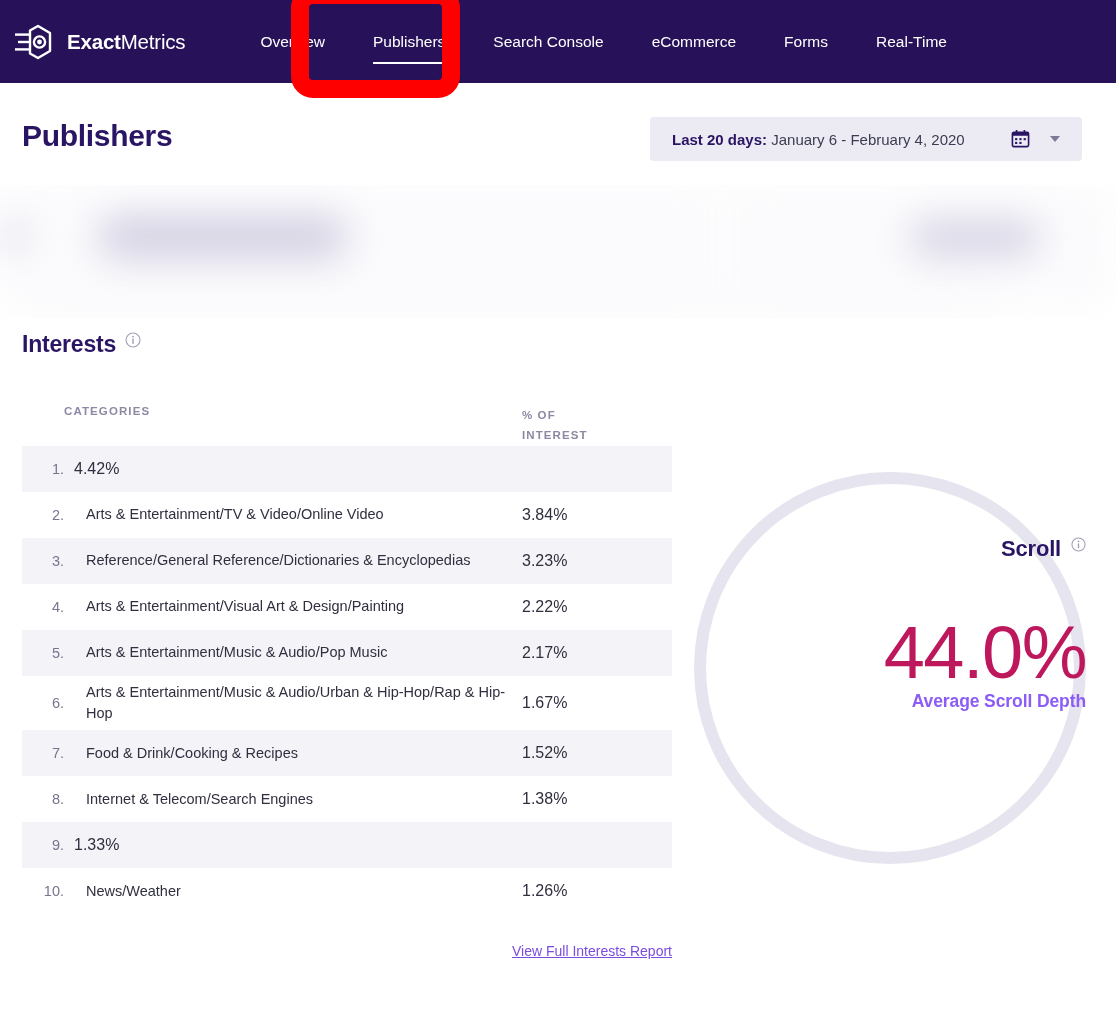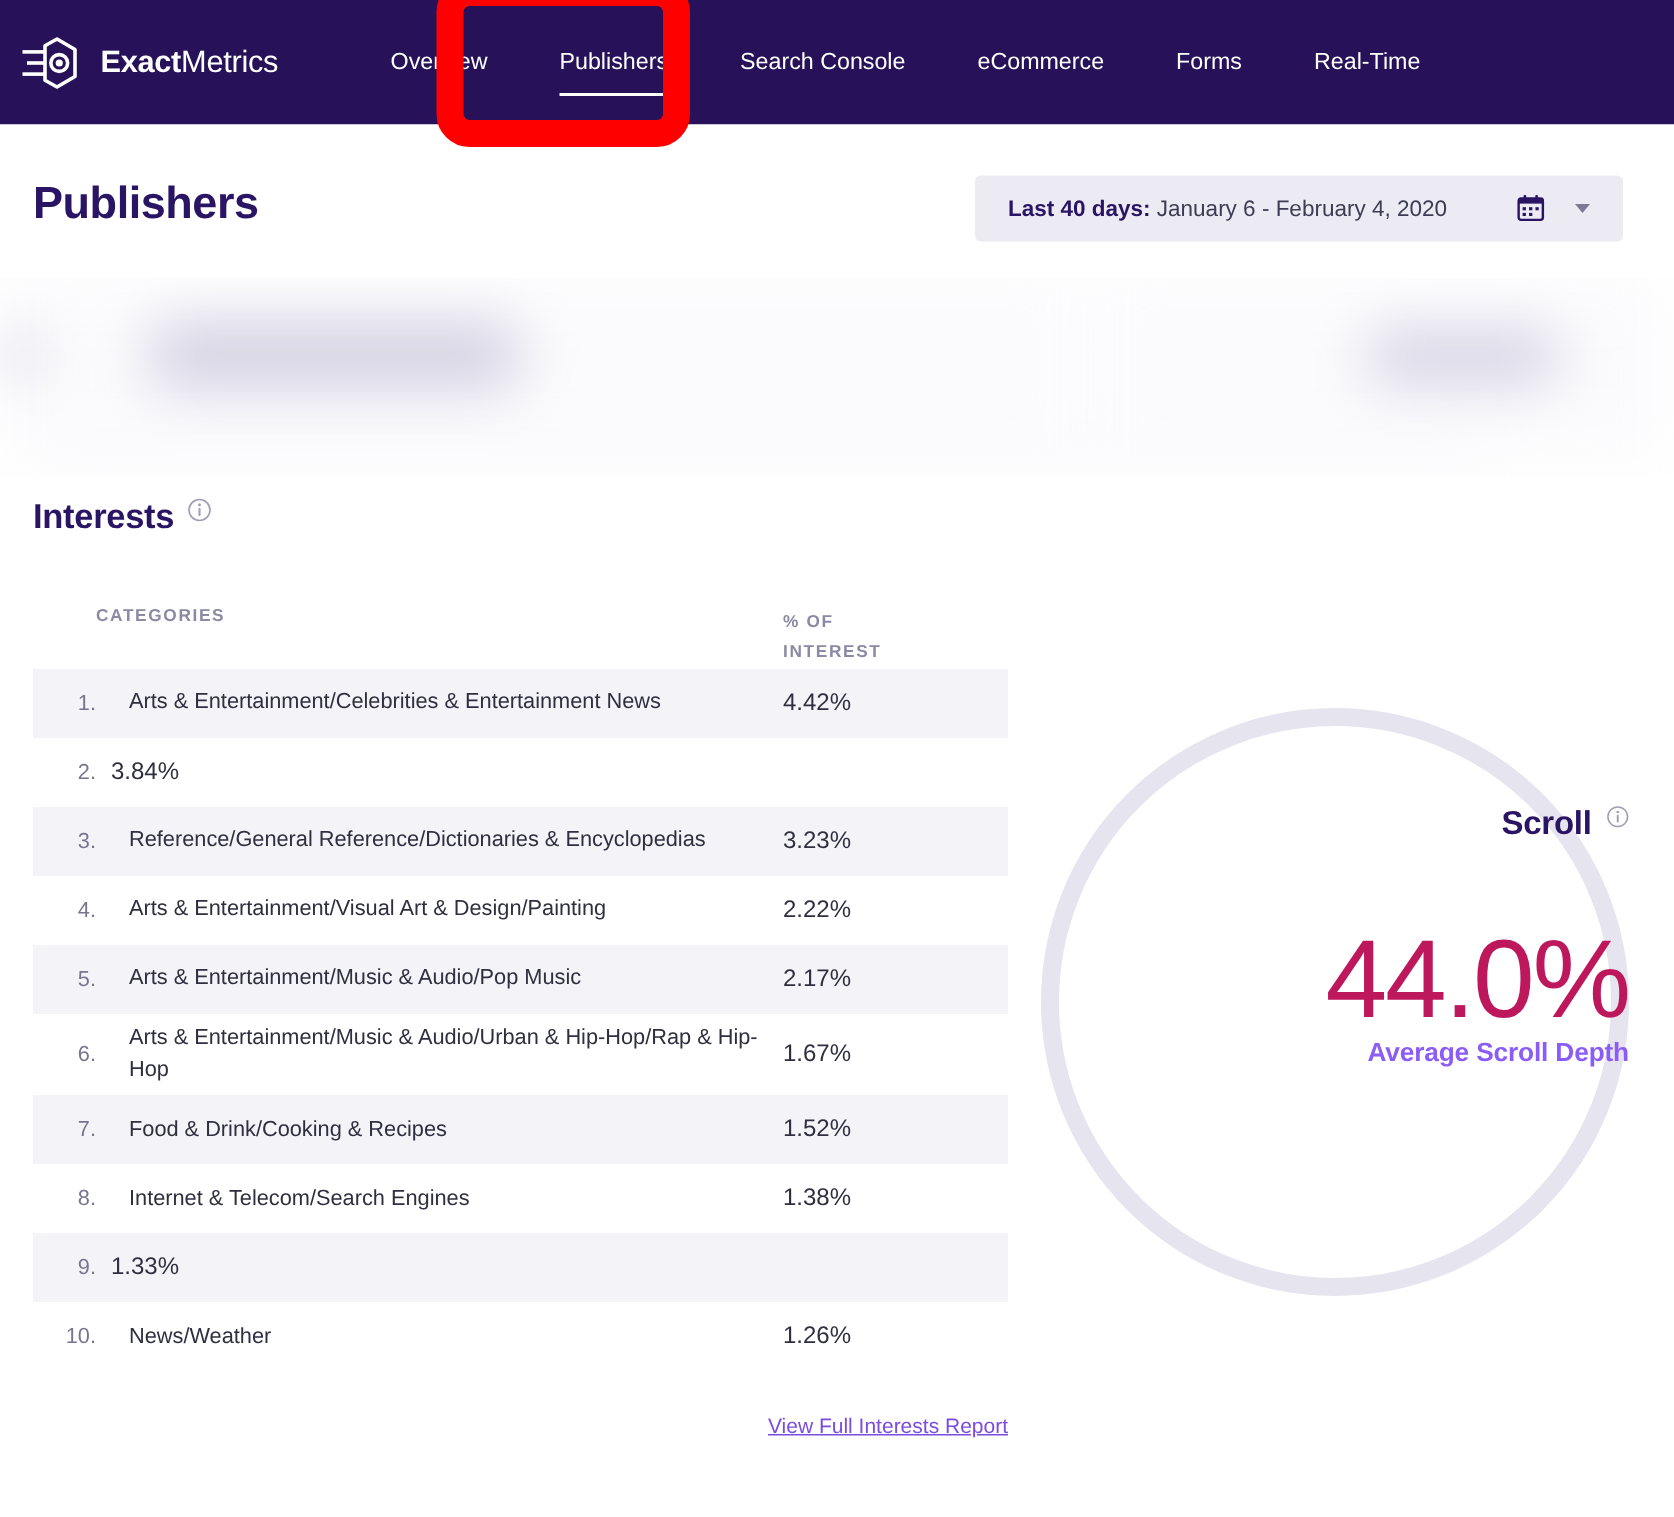--- a/index.html
+++ b/index.html
@@ -352,21 +352,21 @@
     </div>
 
     <div class="annotation-box"></div>
   </div>
 
   <div class="page-header">
     <div class="page-title">Publishers</div>
 
     <div class="date-picker">
       <div class="date-label">
-        <b>Last 40 days:</b><span> January 6 - February 4, 2020</span>
+        <b>Last 20 days:</b><span> January 6 - February 4, 2020</span>
       </div>
       <svg class="cal-icon" viewBox="0 0 20 20">
         <rect x="1.5" y="3.5" width="17" height="15" rx="1.6" fill="none" stroke="#2a1464" stroke-width="1.7"></rect>
         <rect x="1.5" y="3.5" width="17" height="3.6" fill="#2a1464"></rect>
         <rect x="5" y="1" width="1.8" height="4" rx="0.6" fill="#2a1464"></rect>
         <rect x="13.2" y="1" width="1.8" height="4" rx="0.6" fill="#2a1464"></rect>
         <rect x="4.3" y="9.6" width="2.3" height="2.2" fill="#2a1464"></rect>
         <rect x="8.8" y="9.6" width="2.3" height="2.2" fill="#2a1464"></rect>
         <rect x="13.3" y="9.6" width="2.3" height="2.2" fill="#2a1464"></rect>
         <rect x="4.3" y="13.6" width="2.3" height="2.2" fill="#2a1464"></rect>
@@ -401,25 +401,25 @@
     <div class="thead">
       <div class="th cat">CATEGORIES</div>
       <div class="th pct">
         <span>% OF</span><br>
         <span>INTEREST</span>
       </div>
     </div>
 
     <div class="trow alt">
       <div class="t-rank">1.</div>
-      <div class="t-cat">Arts &amp; Entertainment/Celebrities &amp; Entertainment News</div>
       <div class="t-pct">4.42%</div>
     </div>
     <div class="trow">
       <div class="t-rank">2.</div>
+      <div class="t-cat">Arts &amp; Entertainment/TV &amp; Video/Online Video</div>
       <div class="t-pct">3.84%</div>
     </div>
     <div class="trow alt">
       <div class="t-rank">3.</div>
       <div class="t-cat">Reference/General Reference/Dictionaries &amp; Encyclopedias</div>
       <div class="t-pct">3.23%</div>
     </div>
     <div class="trow">
       <div class="t-rank">4.</div>
       <div class="t-cat">Arts &amp; Entertainment/Visual Art &amp; Design/Painting</div>

